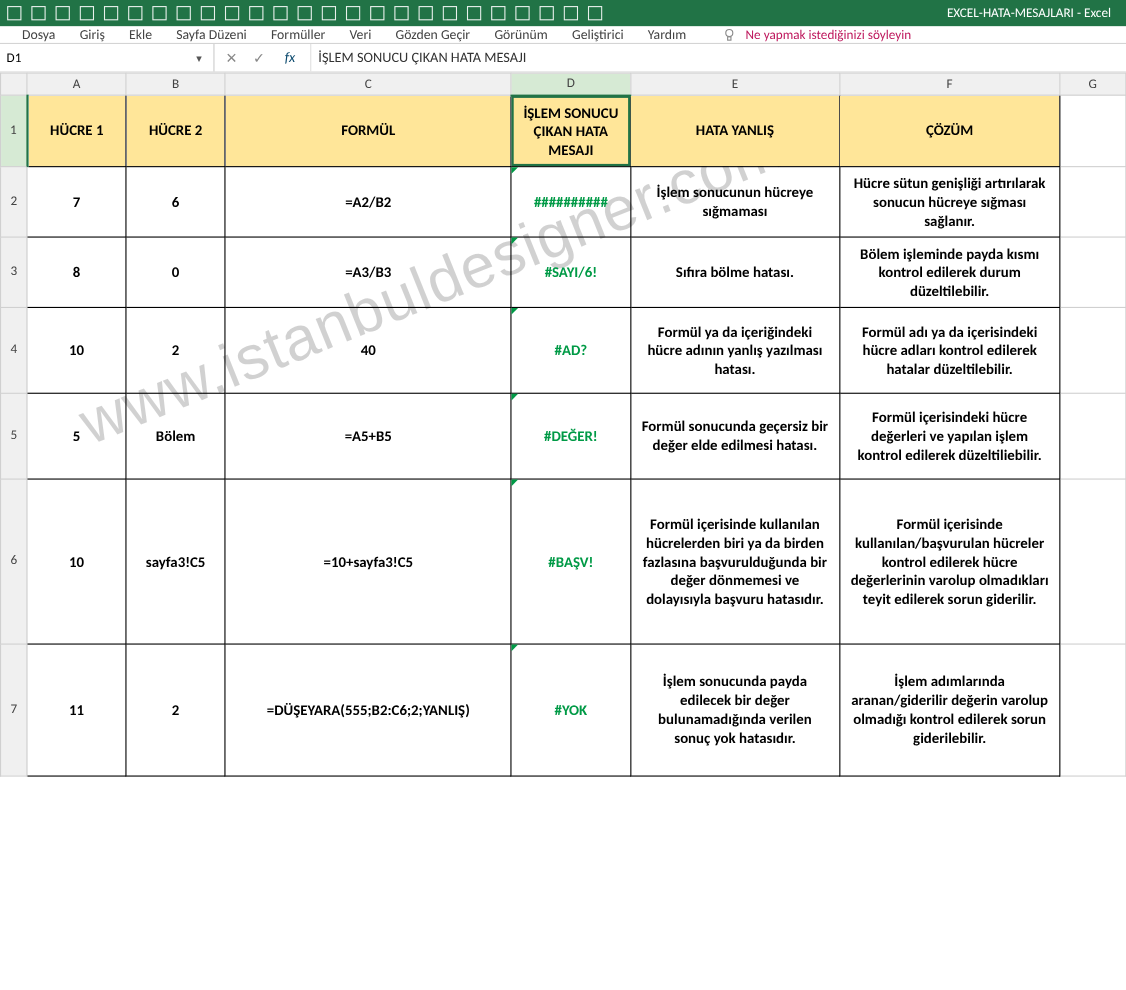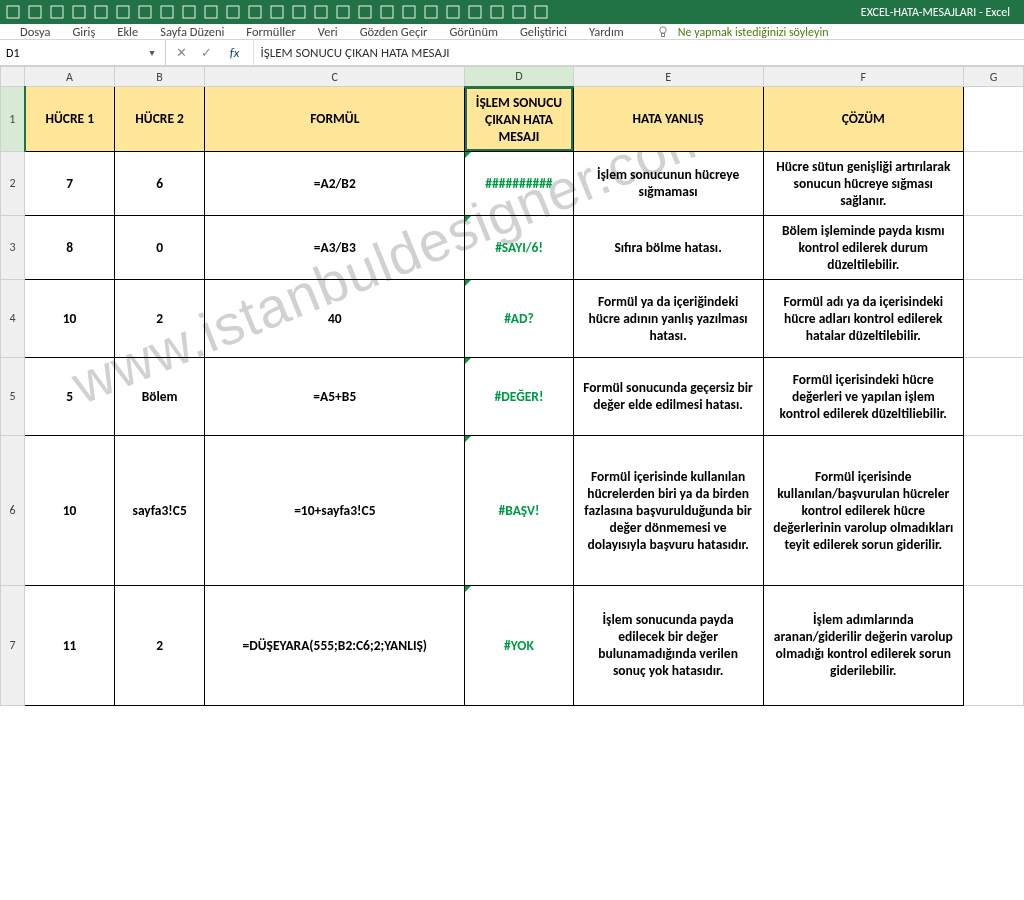--- a/index.html
+++ b/index.html
@@ -7,26 +7,26 @@
 
   
   .titlebar { background: #217346; height: 24px; display: flex; align-items: center; padding: 0 6px; color: #fff; }
   .qat { display: flex; gap: 8px; align-items: center; flex: 1; }
   .qat-icon { width: 14px; height: 14px; opacity: .9; display: inline-flex; align-items: center; justify-content: center; }
   .title-center { flex: 0 0 auto; margin-left: auto; margin-right: 8px; font-size: 12px; color: #fff; text-align: right; }
 
   
   .ribbon { background: #fff; height: 16px; display: flex; align-items: center; border-bottom: 1px solid #d4d4d4; padding-left: 10px; gap: 2px; }
   .ribbon-tab { padding: 6px 10px; font-size: 12.5px; color: #444; cursor: pointer; }
-  .ribbon-tell { display: flex; align-items: center; gap: 8px; margin-left: 20px; color: #4d7c0f; font-size: 12px; }
+  .ribbon-tell { display: flex; align-items: center; gap: 8px; margin-left: 20px; color: #be185d; font-size: 12px; }
   .bulb { width: 14px; height: 14px; display: inline-block; }
 
   
   .fx-row { height: 26px; display: flex; align-items: stretch; border-bottom: 1px solid #d4d4d4; }
-  .namebox { width: 166px; border-right: 1px solid #ccc; display: flex; align-items: center; padding: 0 6px; font-size: 12px; justify-content: space-between; }
+  .namebox { width: 195px; border-right: 1px solid #ccc; display: flex; align-items: center; padding: 0 6px; font-size: 12px; justify-content: space-between; }
   .namebox-dd { width: 14px; font-size: 10px; color: #555; text-align: center; }
   .fx-btns { display: flex; align-items: center; padding: 0 10px; gap: 14px; color: #888; font-size: 13px; }
   .fx-label { font-style: italic; color: #0c4a6e; padding: 0 4px; }
   .fx-input { flex: 1; display: flex; align-items: center; padding: 0 6px; font-size: 13px; color: #333; border-left: 1px solid #e0e0e0; }
 
   
   .grid-wrap { position: relative; height: calc(900px - 24px - 28px - 26px); overflow: hidden; }
   .sheet { border-collapse: collapse; table-layout: fixed; width: 1024px; }
   .sheet td, .sheet th { border: 1px solid #d0d0d0; vertical-align: middle; }
   .corner   { width: 24px;  height: 20px; background: #f0f0f0; border: 1px solid #ccc; }

